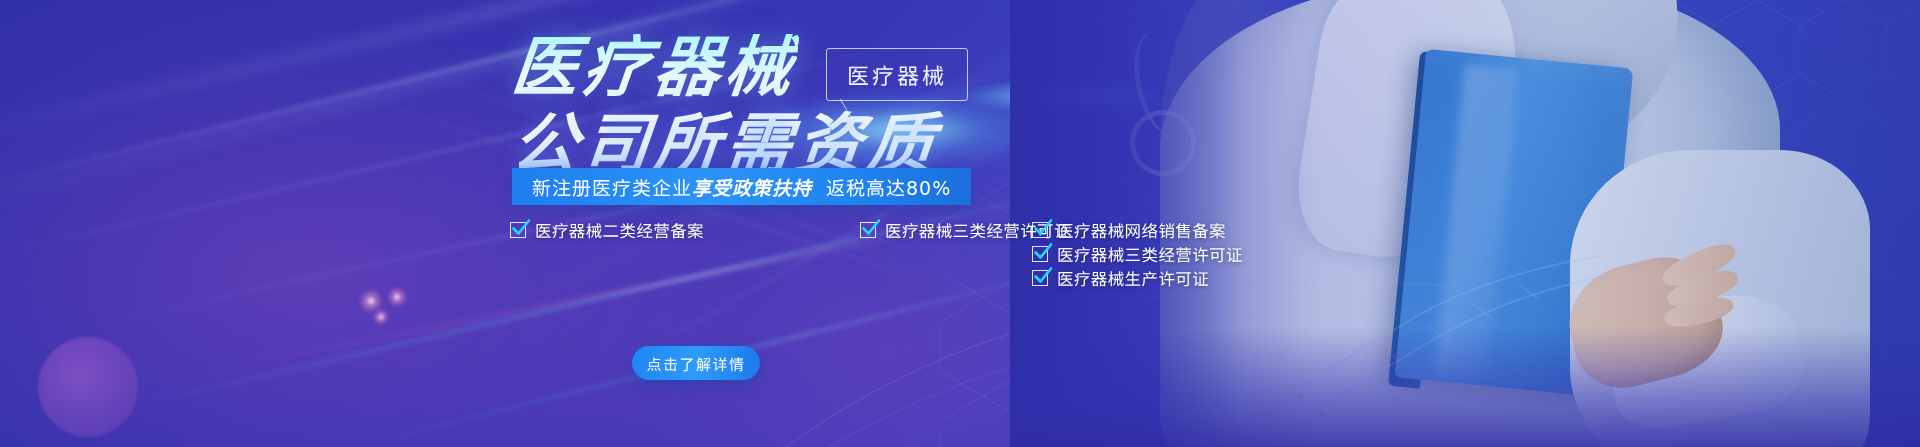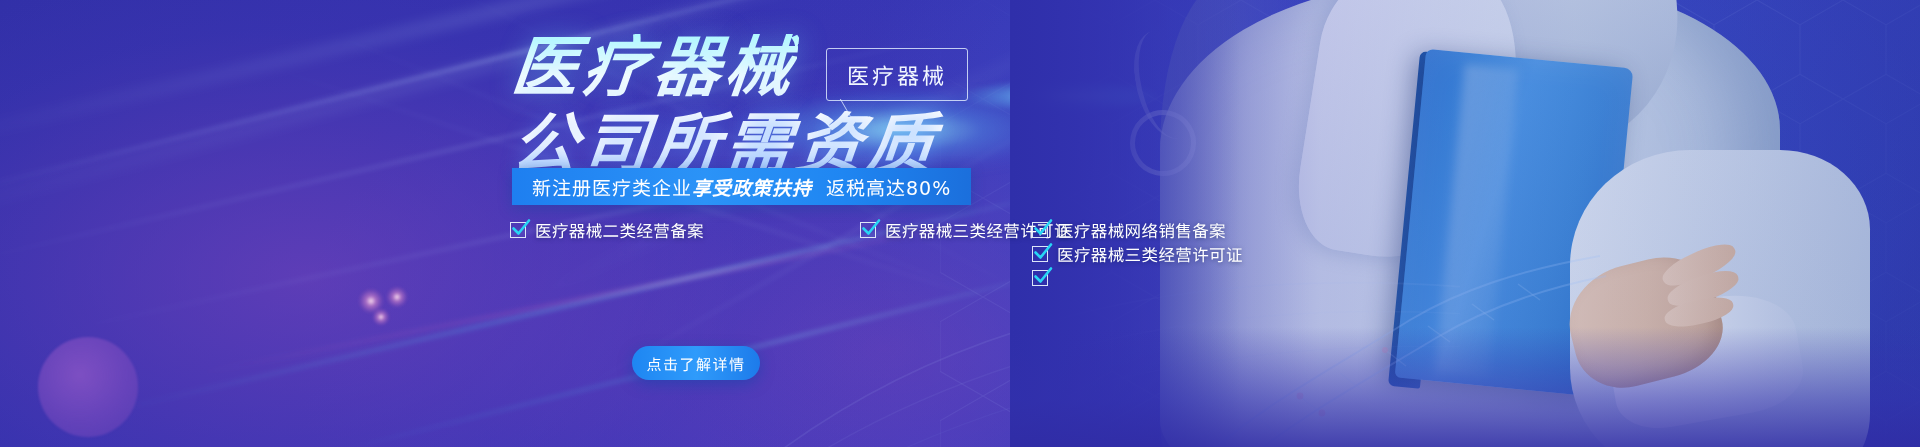--- a/index.html
+++ b/index.html
@@ -433,20 +433,21 @@
               </svg>
           </span>
           <span>医疗器械三类经营许可证</span>
         </div>
         <div class="chk">
           <span class="chkbox">
             <svg viewBox="0 0 22 22">
                 <path d="M3.5 11.5 L8.5 16.5 L19 3.5" fill="none" stroke="#27d6f5" stroke-width="2.6" stroke-linecap="round" stroke-linejoin="round"></path>
               </svg>
           </span>
+          <span>医疗器械生产许可证</span>
         </div>
       </div>
 
     </div>
 
     <div class="cta">点击了解详情</div>
 
   </div>
 </div>
 

